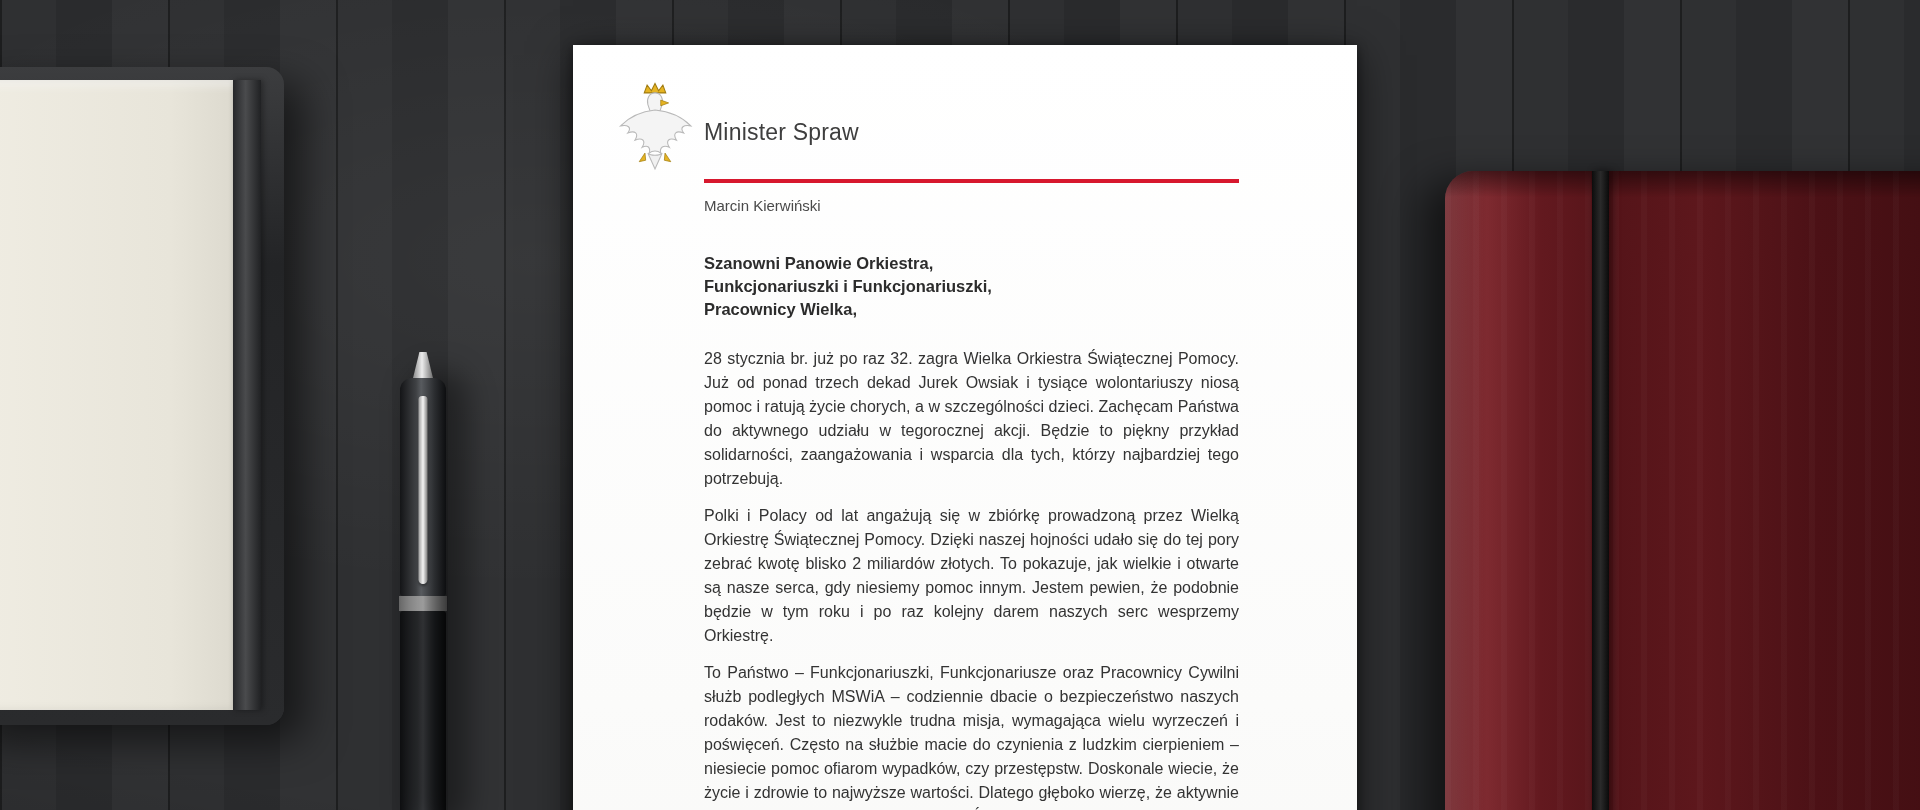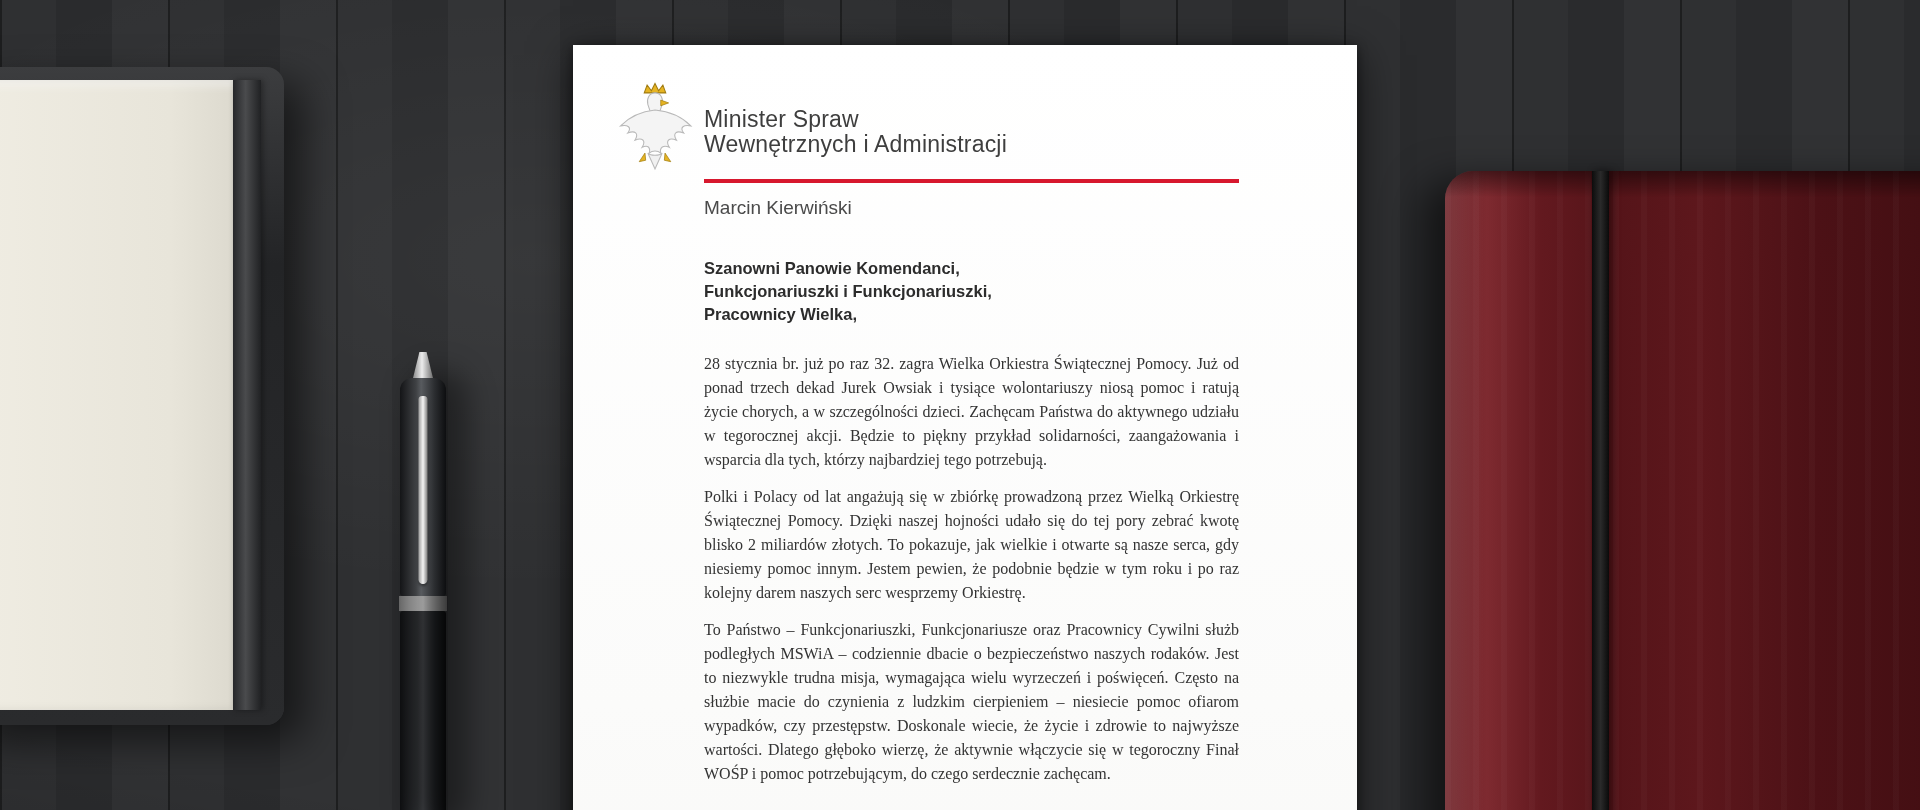--- a/index.html
+++ b/index.html
@@ -100,27 +100,26 @@
     box-shadow:0 10px 40px rgba(0,0,0,0.6), 0 2px 10px rgba(0,0,0,0.45);
     padding:36px 118px 0 131px;
     color:#333;
   }
   .letterhead { display:flex; gap:6px; margin-left:-92px; align-items:center; }
   .emblem { width:86px; height:94px; flex:0 0 86px; }
   .ministry-name {
     margin-top:8px; font-size:23px; line-height:25px; color:#3e3e3e; letter-spacing:0.2px;
   }
   .red-rule { height:4px; background:#d7182e; margin-top:4px; }
-  .signatory { margin-top:14px; font-size:19px; color:#4a4a4a; }
+  .signatory { margin-top:14px; font-size:15px; color:#4a4a4a; }
   .salutation { margin-top:38px; font-weight:bold; font-size:16.5px; line-height:23px; color:#2c2c2c; }
   .body-text { margin-top:26px; }
   .body-text p {
     font-size:16px; line-height:24px; text-align:justify; color:#333;
     margin:4px 0 13px 0;
-    font-family:Liberation Serif, serif;
   }
 </style>
 </head>
 <body>
 
 <div class="vignette"></div>
 
 <div class="notebook">
   <div class="notebook-under"></div>
   <div class="notebook-cover"></div>
@@ -150,30 +149,29 @@
         <path d="M60 16 C52 16 48 24 50 32 L54 44 L66 44 L70 32 C72 24 68 16 60 16 Z" fill="#f4f4f4" stroke="#b9b9b9" stroke-width="1.5"></path>
         <path d="M68 26 L79 30 L68 34 Z" fill="#e6b422" stroke="#a07b10"></path>
         <path d="M60 40 C40 42 24 50 12 62 C22 60 28 64 22 72 C32 68 38 72 32 82 C42 78 48 82 42 92 C50 88 54 92 52 100 C56 96 64 96 68 100 C66 92 72 88 80 92 C74 82 80 78 90 82 C84 72 90 68 100 72 C94 64 100 60 110 62 C98 50 80 42 60 40 Z" fill="#f4f4f4" stroke="#b9b9b9" stroke-width="1.5"></path>
         <path d="M50 100 L60 122 L70 100 C66 104 54 104 50 100 Z" fill="#f1f1f1" stroke="#b9b9b9" stroke-width="1.5"></path>
         <path d="M46 100 L38 112 L47 110 Z" fill="#e6b422" stroke="#a07b10"></path>
         <path d="M74 100 L82 112 L73 110 Z" fill="#e6b422" stroke="#a07b10"></path>
       </svg>
     </span>
     <div class="ministry-name">
       <div>Minister Spraw</div>
-      <div>Wewnętrznych i Administracji</div>
     </div>
   </div>
 
   <div class="red-rule"></div>
 
   <div class="signatory">Marcin Kierwiński</div>
 
   <div class="salutation">
-    <div>Szanowni Panowie Komendanci,</div>
+    <div>Szanowni Panowie Orkiestra,</div>
     <div>Funkcjonariuszki i Funkcjonariuszki,</div>
     <div>Pracownicy Wielka,</div>
   </div>
 
   <div class="body-text">
     <p>28 stycznia br. już po raz 32. zagra Wielka Orkiestra Świątecznej Pomocy. Już od ponad trzech dekad Jurek Owsiak i tysiące wolontariuszy niosą pomoc i ratują życie chorych, a w szczególności dzieci. Zachęcam Państwa do aktywnego udziału w tegorocznej akcji. Będzie to piękny przykład solidarności, zaangażowania i wsparcia dla tych, którzy najbardziej tego potrzebują.</p>
     <p>Polki i Polacy od lat angażują się w zbiórkę prowadzoną przez Wielką Orkiestrę Świątecznej Pomocy. Dzięki naszej hojności udało się do tej pory zebrać kwotę blisko 2 miliardów złotych. To pokazuje, jak wielkie i otwarte są nasze serca, gdy niesiemy pomoc innym. Jestem pewien, że podobnie będzie w tym roku i po raz kolejny darem naszych serc wesprzemy Orkiestrę.</p>
     <p>To Państwo – Funkcjonariuszki, Funkcjonariusze oraz Pracownicy Cywilni służb podległych MSWiA – codziennie dbacie o bezpieczeństwo naszych rodaków. Jest to niezwykle trudna misja, wymagająca wielu wyrzeczeń i poświęceń. Często na służbie macie do czynienia z ludzkim cierpieniem – niesiecie pomoc ofiarom wypadków, czy przestępstw. Doskonale wiecie, że życie i zdrowie to najwyższe wartości. Dlatego głęboko wierzę, że aktywnie włączycie się w tegoroczny Finał WOŚP i pomoc potrzebującym, do czego serdecznie zachęcam.</p>
 
   </div>

